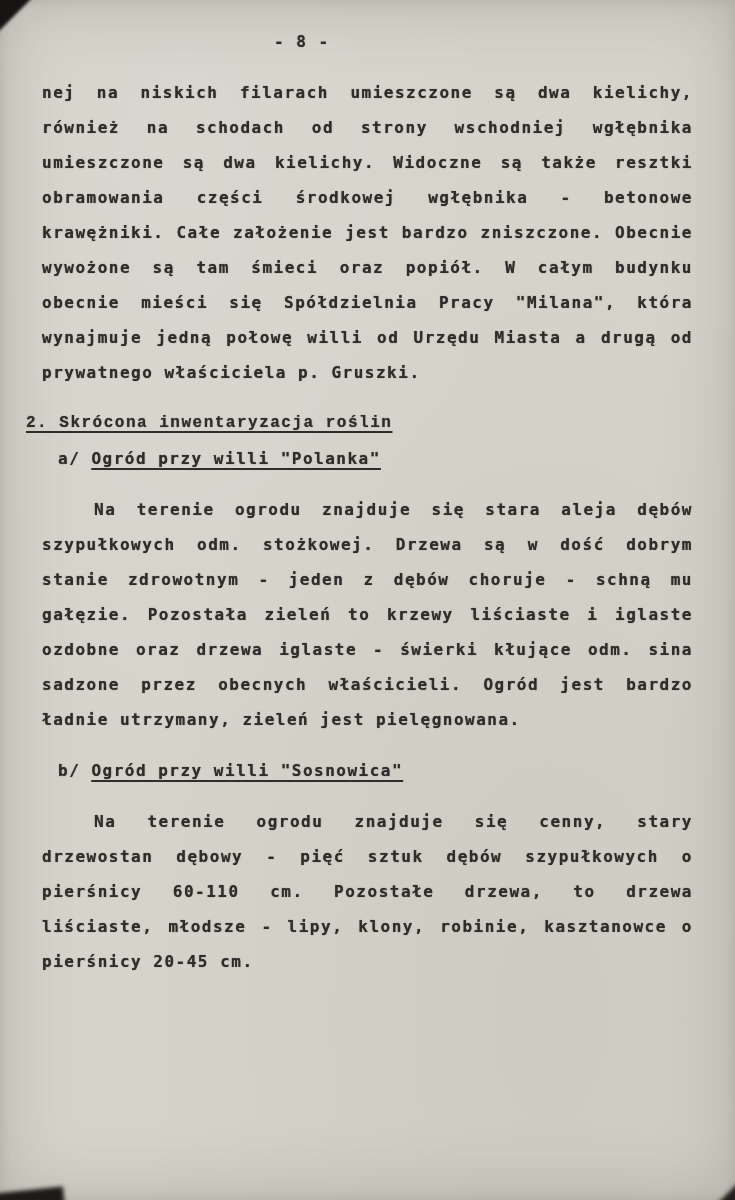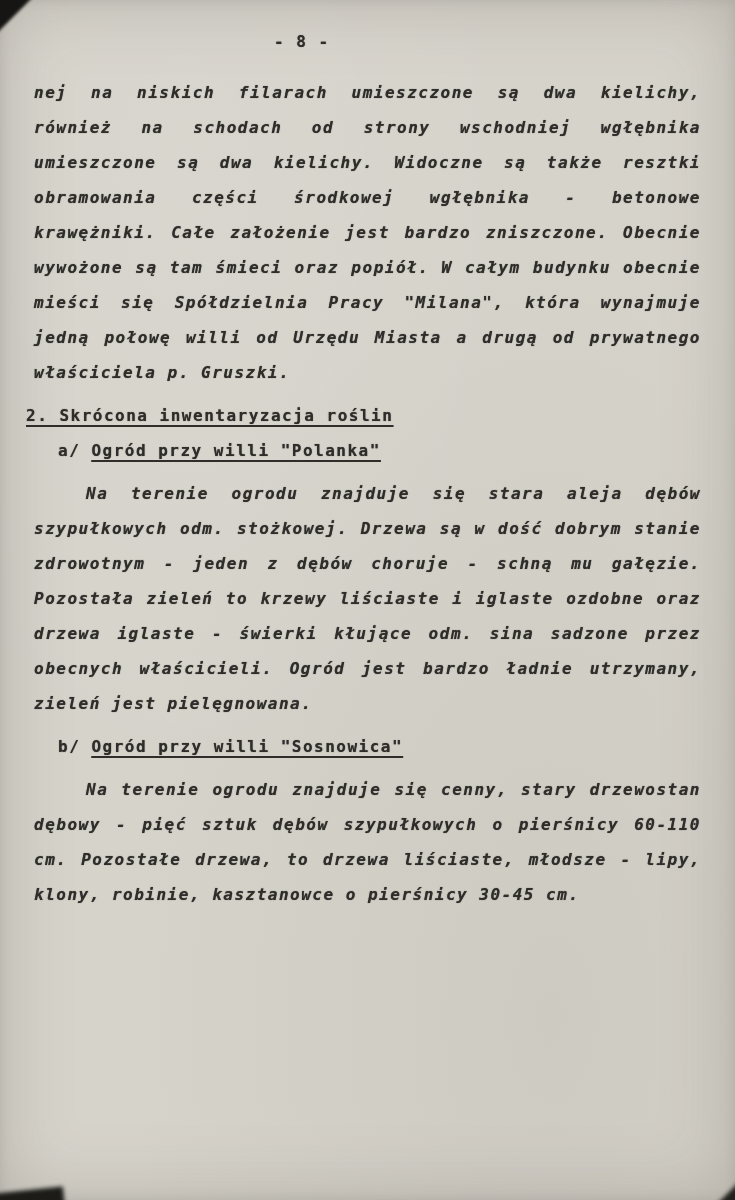--- a/index.html
+++ b/index.html
@@ -33,32 +33,32 @@
     font-weight: bold;
     letter-spacing: 1.5px;
     line-height: 35px;
     text-shadow: 0 0 1px rgba(46,45,42,0.75);
   }
   .page-number {
     text-align: left;
     margin: 0 0 16px 248px;
   }
   p.para {
-    margin: 8px;
+    margin: 16px;
     text-align: justify;
-    font-style: italic;
   }
   p.para.indent {
     text-indent: 52px;
   }
   p.heading {
     margin: 0;
     text-decoration: underline;
     text-underline-offset: 4px;
     text-decoration-thickness: 1.5px;
+    font-family: Liberation Mono, monospace;
   }
   p.subheading {
     margin: 0 0 0 32px;
   }
   p.subheading .u {
     text-decoration: underline;
     text-underline-offset: 4px;
     text-decoration-thickness: 1.5px;
   }
   
@@ -104,19 +104,19 @@
 
   <p class="heading">2. Skrócona inwentaryzacja roślin</p>
 
 
   <p class="subheading"><span>a/</span> <span class="u">Ogród przy willi "Polanka"</span></p>
 
   <p class="para indent">Na terenie ogrodu znajduje się stara aleja dębów szypułkowych odm. stożkowej. Drzewa są w dość dobrym stanie zdrowotnym - jeden z dębów choruje - schną mu gałęzie. Pozostała zieleń to krzewy liściaste i iglaste ozdobne oraz drzewa iglaste - świerki kłujące odm. sina sadzone przez obecnych właścicieli. Ogród jest bardzo ładnie utrzymany, zieleń jest pielęgnowana.</p>
 
   <p class="subheading"><span>b/</span> <span class="u">Ogród przy willi "Sosnowica"</span></p>
 
-  <p class="para indent">Na terenie ogrodu znajduje się cenny, stary drzewostan dębowy - pięć sztuk dębów szypułkowych o pierśnicy 60-110 cm. Pozostałe drzewa, to drzewa liściaste, młodsze - lipy, klony, robinie, kasztanowce o pierśnicy 30-45 cm.</p>
+  <p class="para indent">Na terenie ogrodu znajduje się cenny, stary drzewostan dębowy - pięć sztuk dębów szypułkowych o pierśnicy 60-110 cm. Pozostałe drzewa, to drzewa liściaste, młodsze - lipy, klony, robinie, kasztanowce o pierśnicy 20-45 cm.</p>
 
 </div>
 
 <div class="corner-tl"></div>
 <div class="edge-bl"></div>
 <div class="corner-br"></div>
 
 </body></html>

